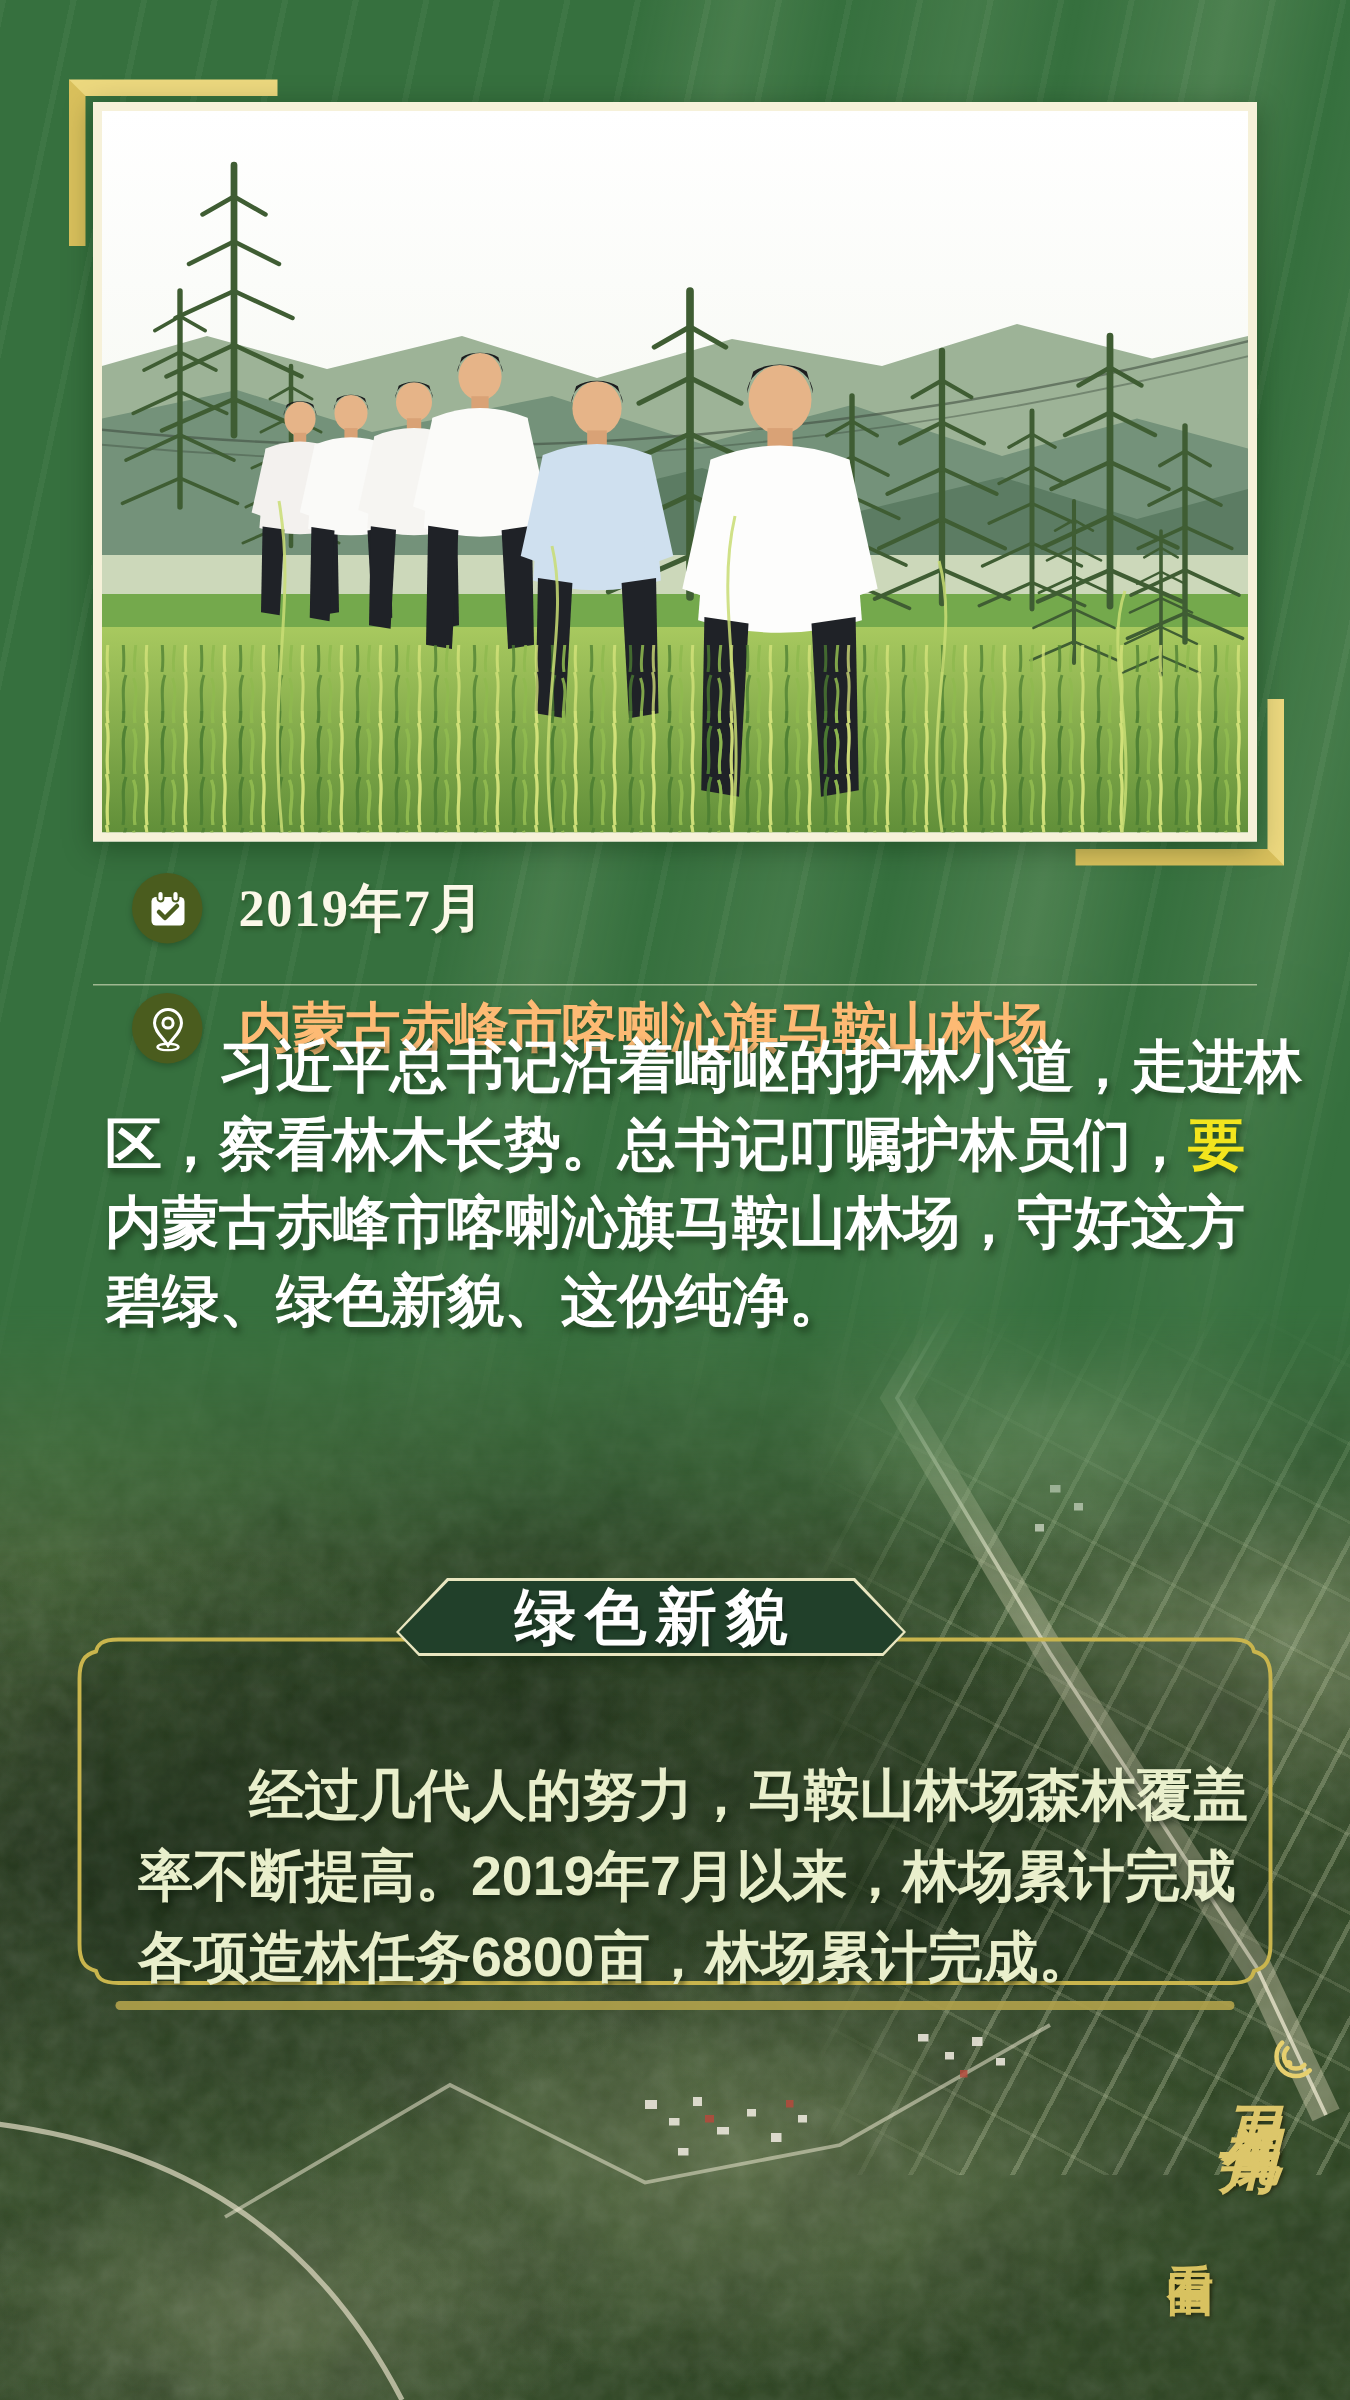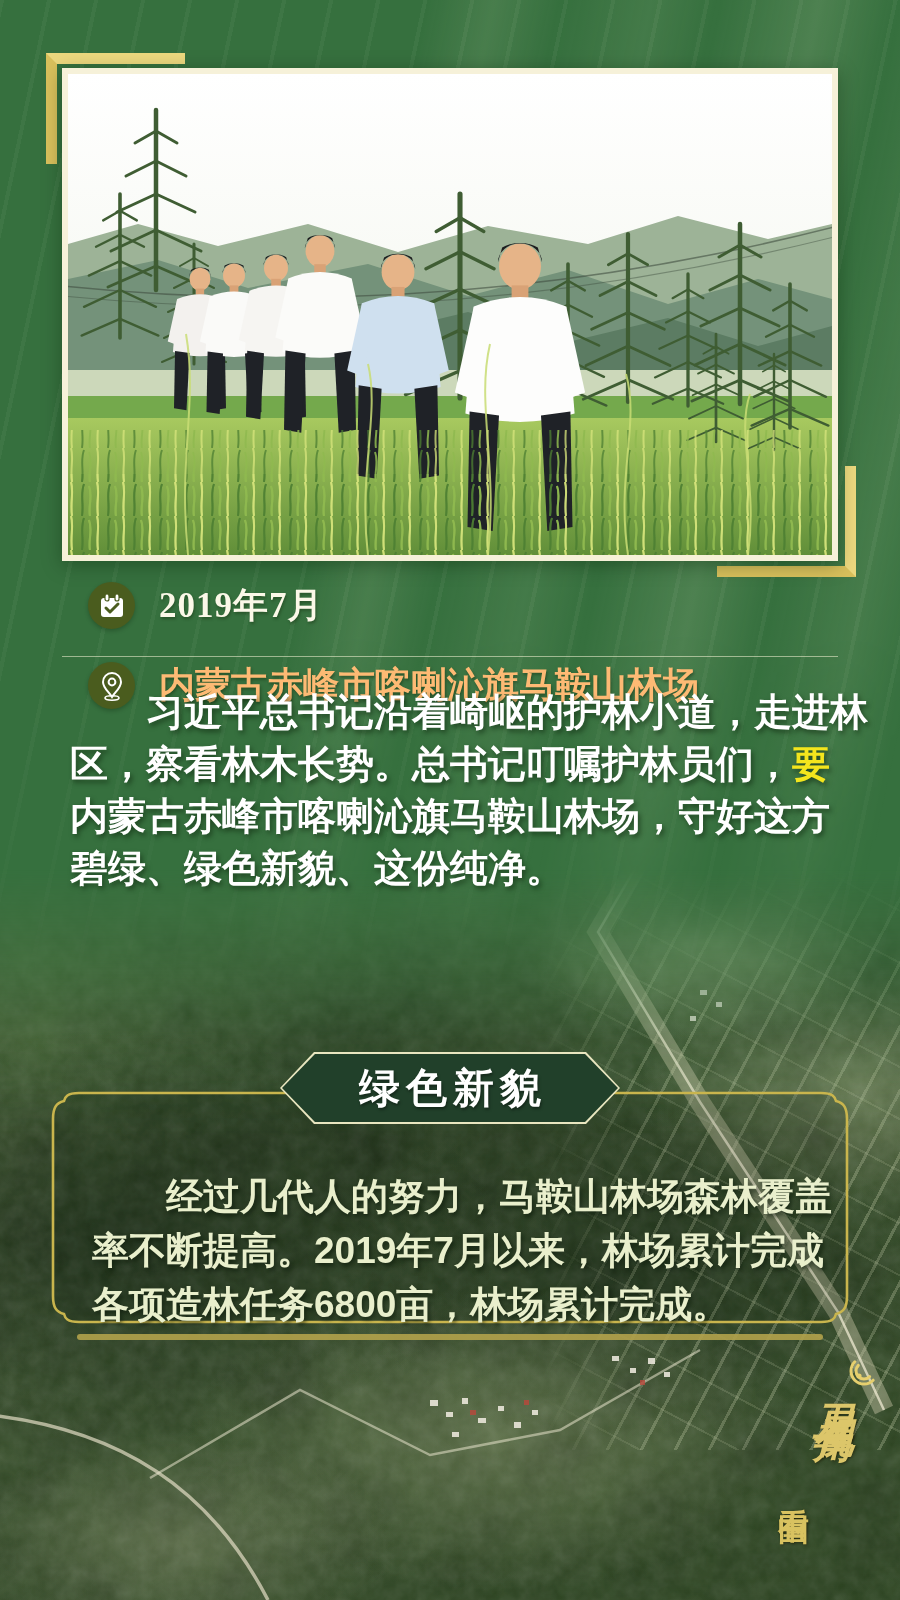--- a/index.html
+++ b/index.html
@@ -85,21 +85,21 @@
   .meta-sep{position:absolute;left:62px;top:656px;width:776px;height:1px;
     background:rgba(246,244,214,.55);}
   
   .para{position:absolute;left:50px;top:686px;width:800px;margin-left:20px;}
   .para .pline{white-space:nowrap;font-size:38px;font-weight:700;line-height:52px;
     color:#ffffff;text-shadow:2px 3px 5px rgba(10,30,8,.55);}
   .para .indent{text-indent:76px;}
   .hl{color:#f3e51d;}
   
   .section-svg{position:absolute;left:40px;top:1040px;width:820px;height:320px;}
-  .badge{position:absolute;left:280px;top:1052px;width:340px;height:72px;
+  .badge{position:absolute;left:264px;top:1052px;width:340px;height:52px;
     background:#e9e6c0;
     clip-path:polygon(34px 0, 306px 0, 340px 36px, 306px 72px, 34px 72px, 0 36px);
     filter:drop-shadow(0 3px 5px rgba(0,20,0,.4));}
   .badge-inner{position:absolute;inset:2px;background:#21402a;
     clip-path:polygon(33px 0, 303px 0, 336px 34px, 303px 68px, 33px 68px, 0 34px);
     display:flex;align-items:center;justify-content:center;}
   .badge-inner span{color:#ffffff;font-size:41px;font-weight:700;letter-spacing:6px;
     text-indent:6px;text-shadow:1px 2px 3px rgba(0,0,0,.4);}
   .section-text{position:absolute;left:92px;top:1130px;width:740px;margin-top:40px;}
   .section-text .sline{white-space:nowrap;font-size:37px;font-weight:700;line-height:54px;

